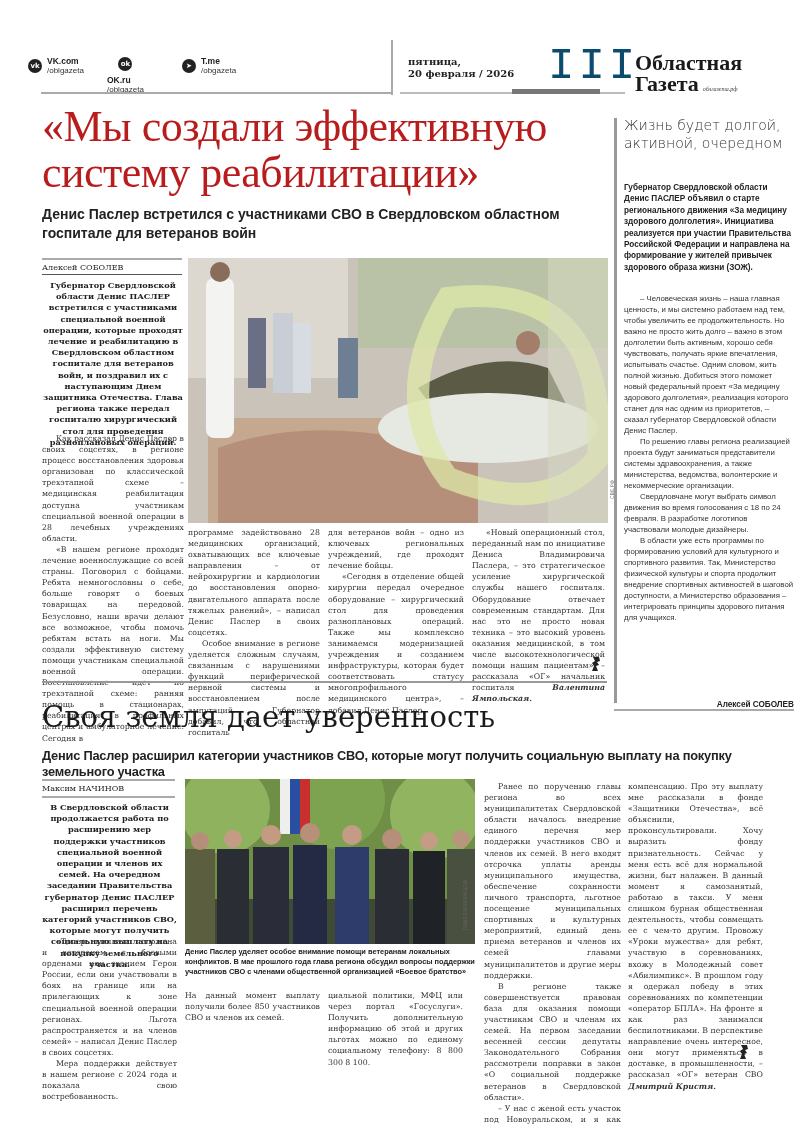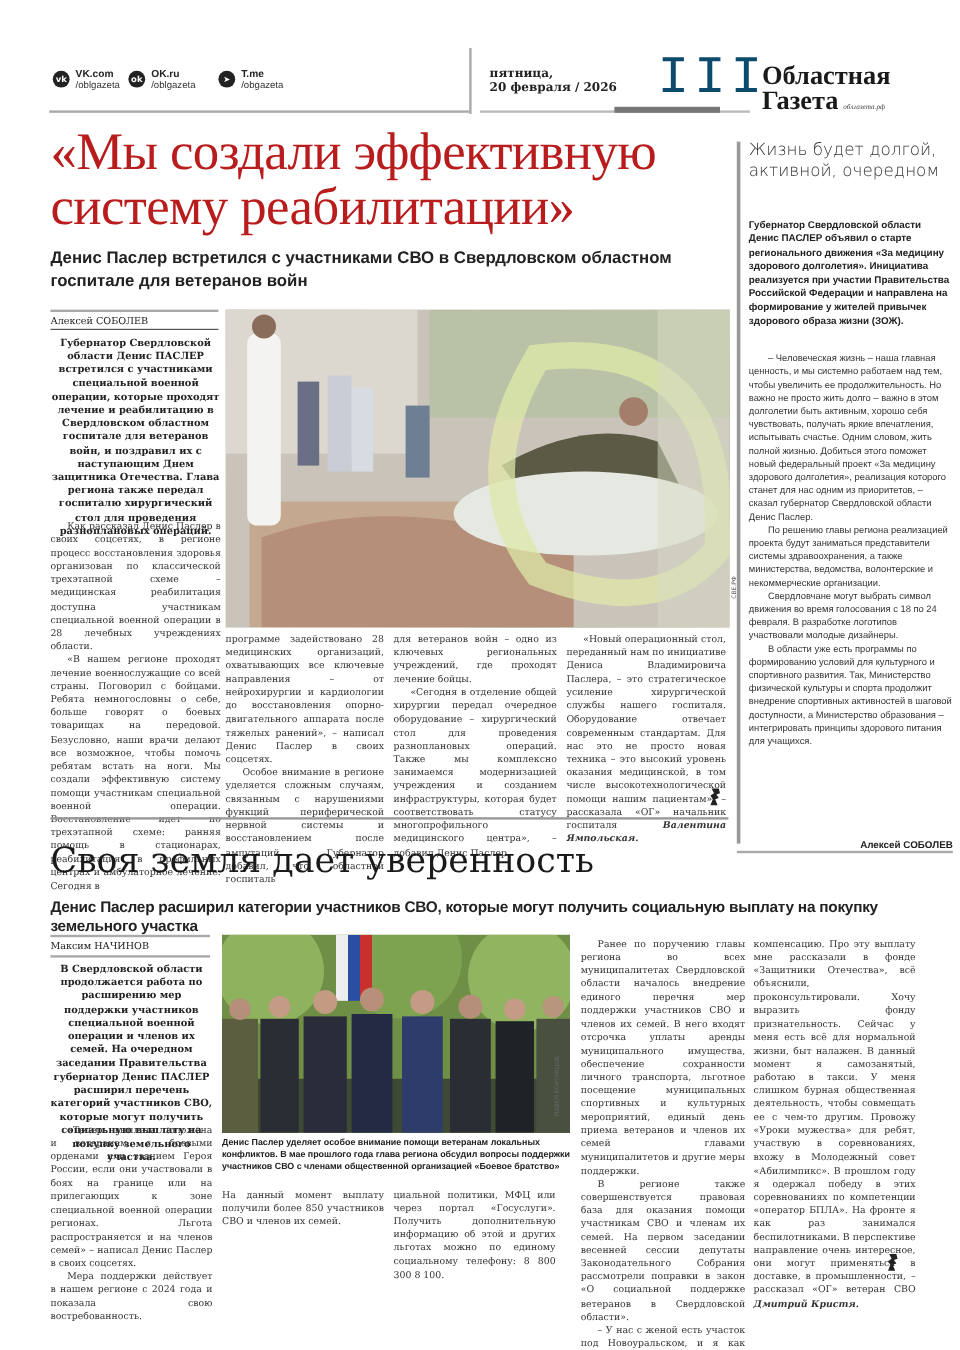--- a/index.html
+++ b/index.html
@@ -55,25 +55,25 @@
   .h2 { top: 700px; left: 42px; width: 760px; font-family: "DejaVu Serif", serif; font-size: 29px; line-height: 34px; color: #1a1a1a; }
   .dek2 { top: 748px; left: 42px; width: 760px; font-family: "Liberation Sans", sans-serif; font-weight: bold; font-size: 12.8px; line-height: 16px; color: #222; letter-spacing: -0.2px; }
 
   .photo2 { top: 779px; left: 185px; width: 290px; height: 165px; overflow: hidden;
     background: linear-gradient(180deg, #5e7d3a 0%, #87a556 30%, #6b8a45 55%, #4a5f36 75%, #2e3b2a 100%); }
   .caption2 { top: 947px; left: 185px; width: 290px; font-family: "Liberation Sans", sans-serif; font-weight: bold; font-size: 7.4px; line-height: 10.2px; color: #222; }
 </style>
 </head>
 <body>
 
-<div class="abs social" style="left:44px;">
+<div class="abs social" style="left:28px;">
   <span class="ico">vk</span>
   <span class="txt"><b>VK.com</b><span>/oblgazeta</span></span>
 </div>
-<div class="abs social" style="left:107px;">
+<div class="abs social" style="left:107px;flex-direction:column;">
   <span class="ico">ok</span>
   <span class="txt"><b>OK.ru</b><span>/oblgazeta</span></span>
 </div>
 <div class="abs social" style="left:182px;">
   <span class="ico">➤</span>
   <span class="txt"><b>T.me</b><span>/obgazeta</span></span>
 </div>
 <div class="abs mast-line"></div>
 <div class="abs mast-vline"></div>
 

